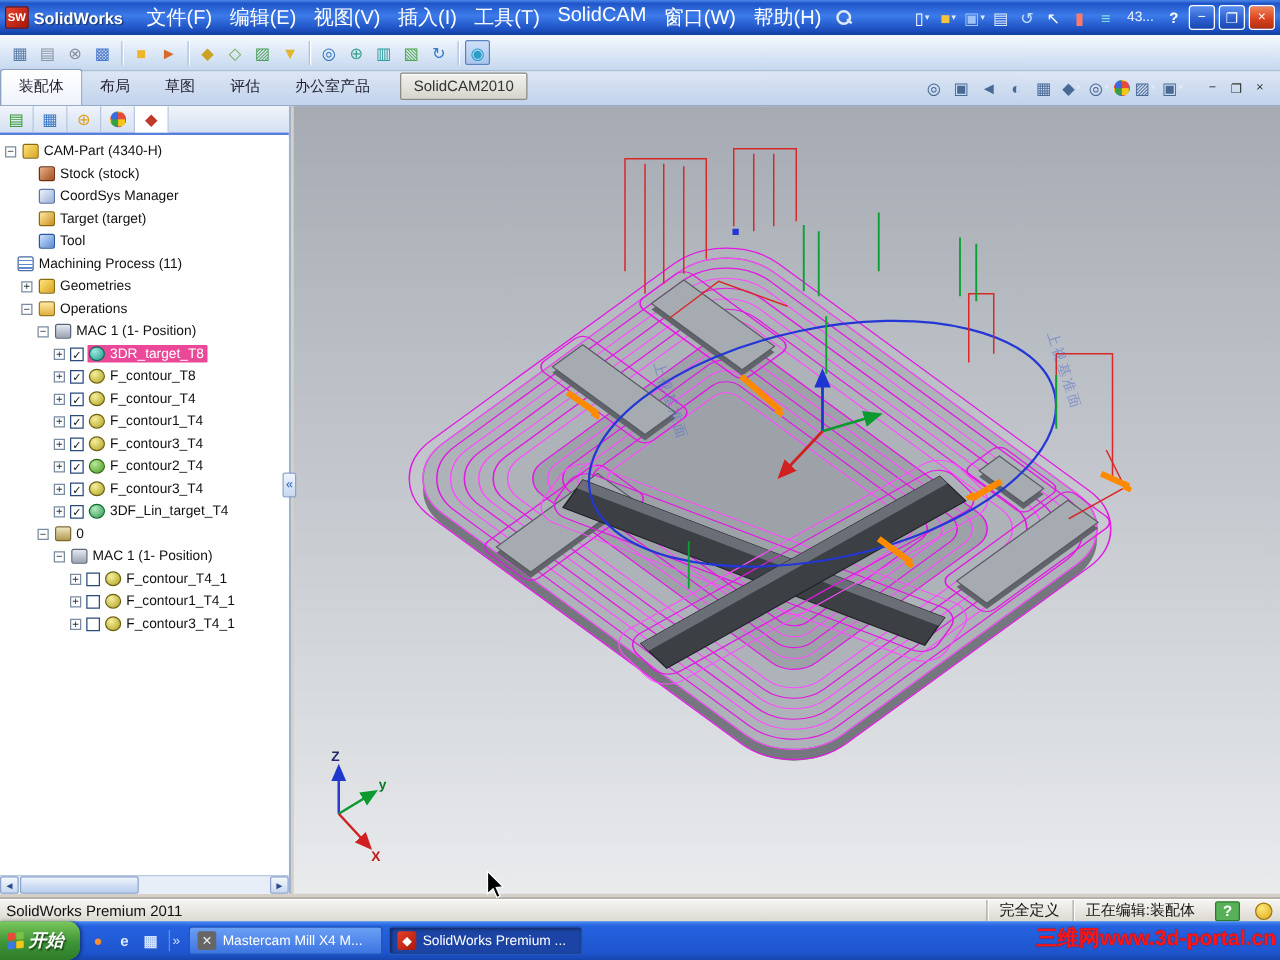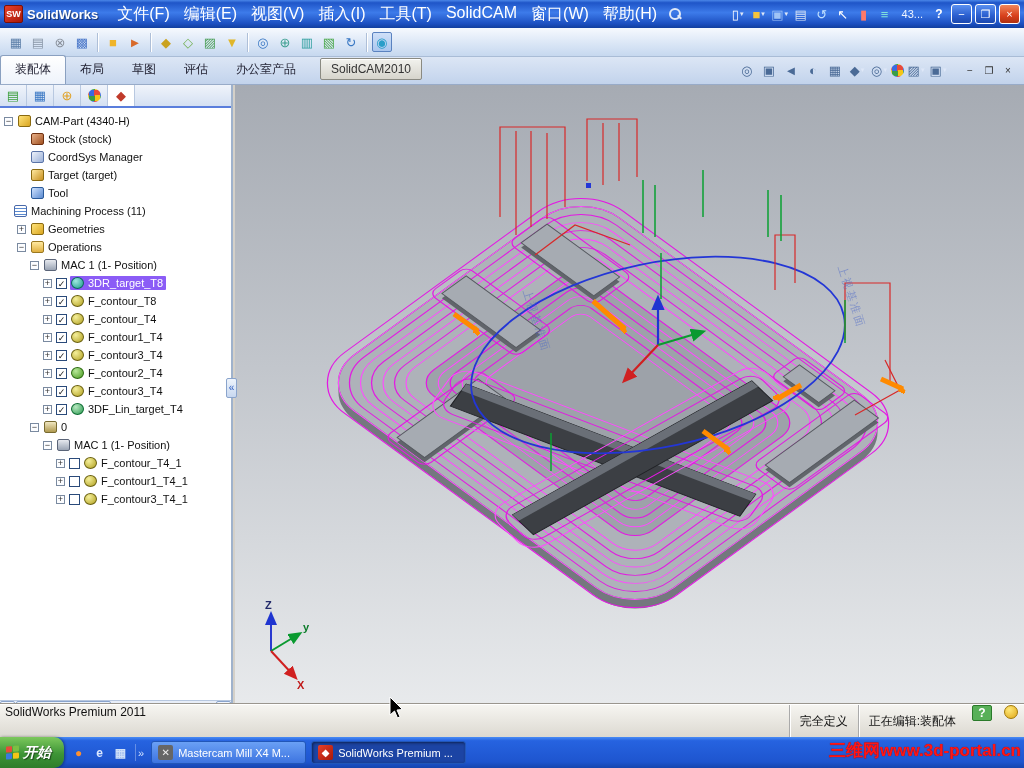--- a/index.html
+++ b/index.html
@@ -46,21 +46,21 @@
   #panel{position:absolute;top:85px;left:0;width:233px;bottom:53px;background:#fff;border-right:2px solid #9fb2cc}
   #panel-tabs{height:23px;display:flex;align-items:stretch;background:linear-gradient(#f0f4fb,#d4e0f2);border-bottom:2px solid #5a7edc}
   .ptab{width:27px;display:flex;align-items:center;justify-content:center;border-right:1px solid #b8c8e0}
   .ptab.active{background:#fff}
   #tree{position:absolute;top:25px;left:0;right:0;bottom:15px;overflow:hidden;background:#fff;padding-top:2px}
   .trow{height:18px;display:flex;align-items:center;white-space:nowrap;font-size:11px;color:#111}
   .exp{width:9px;height:9px;min-width:9px;border:1px solid #7a8aa0;background:#fcfdff;font-size:9px;line-height:7px;text-align:center;color:#333;margin-right:4px}
   .exp.hid{visibility:hidden}
   .cb{width:11px;height:11px;min-width:11px;border:1px solid #2a4a7a;background:#fff;font-size:9px;line-height:10px;text-align:center;color:#111;margin-right:3px}
   .lwrap{display:flex;align-items:center;padding:1px 3px 1px 1px;border-radius:1px}
-  .lwrap.sel{background:#8b5cf6}
+  .lwrap.sel{background:#ec4899}
   .lwrap.sel .tlabel{color:#fff}
   .ti{width:13px;height:12px;min-width:13px;margin-right:4px;border-radius:2px}
   .ti-cam-part,.ti-geometries{background:linear-gradient(135deg,#ffe37a,#d9a520);border:1px solid #8a6a10}
   .ti-coordsys{background:linear-gradient(135deg,#eef2fa,#9ab0d8);border:1px solid #5a74a8}
   .ti-stock{background:linear-gradient(135deg,#e8b088,#a05020);border:1px solid #703010}
   .ti-target{background:linear-gradient(135deg,#ffe9a0,#c89020);border:1px solid #8a6a10}
   .ti-settings{background:linear-gradient(135deg,#d8dde6,#8a94a6);border:1px solid #5a6478}
   .ti-tool{background:linear-gradient(135deg,#cfe2ff,#5a8ad0);border:1px solid #2a5a9a}
   .ti-machining{background:repeating-linear-gradient(#fff 0 2px,#5a8ad0 2px 3px);border:1px solid #4a6aaa}
   .ti-operations{background:linear-gradient(#ffe9a0,#e0b040);border:1px solid #9a7820}
@@ -81,21 +81,21 @@
   
   #viewport{position:absolute;top:85px;left:235px;right:0;bottom:53px;background:linear-gradient(180deg,#a6abb3 0%,#c2c6cc 45%,#e9ebed 100%);overflow:hidden}
   .mg{fill:none;stroke:#e318e3;stroke-width:1.1}
   .mg2{fill:none;stroke:#ff4aff;stroke-width:1}
   .redl{fill:none;stroke:#d82828;stroke-width:1.2}
   .grnl{stroke:#0aa032;stroke-width:1.5}
   .plane-label{fill:#4a66c8;opacity:.5;font-size:11px;letter-spacing:2px;font-family:"Liberation Sans",sans-serif}
   .triad-t{font-size:11px;font-weight:bold;font-family:"Liberation Sans",sans-serif}
 
   
-  #statusbar{position:absolute;left:0;right:0;bottom:31px;height:33px;display:flex;
+  #statusbar{position:absolute;left:0;right:0;bottom:31px;height:18px;display:flex;align-items:center;
     background:linear-gradient(#f6f5f1,#dcd9d1);border-top:1px solid #fff;box-shadow:0 -1px 0 #9a968e;font-size:12px;color:#111}
   #sb-product{padding-left:5px}
   .sb-cell{border-left:1px solid #aaa;box-shadow:inset 1px 0 0 #fff;height:100%;display:flex;align-items:center;padding:0 10px;white-space:nowrap}
   #sb-help{width:20px;justify-content:center;background:#58b058;color:#fff;font-weight:bold;border:1px solid #2a7a2a;height:16px;margin:0 6px;border-radius:2px;display:flex;align-items:center}
   #sb-cam{width:14px;height:14px;border-radius:50%;background:radial-gradient(circle at 35% 30%,#ffe878,#e0a818);border:1px solid #a07808;margin:0 6px}
 
   
   #taskbar{position:absolute;left:0;right:0;bottom:0;height:31px;background:linear-gradient(180deg,#4a8cf5 0%,#2663e0 12%,#1e55cf 80%,#1645ae 100%);display:flex;align-items:center}
   #start-btn{height:31px;width:64px;border-radius:0 10px 10px 0;display:flex;align-items:center;gap:4px;padding:0 10px 0 6px;
     background:linear-gradient(180deg,#7cc85c 0%,#3d9436 55%,#2f7d2a 100%);box-shadow:1px 0 3px rgba(0,0,0,.4);color:#fff;font-weight:bold;font-size:14px;font-style:italic;text-shadow:1px 1px 1px rgba(0,0,0,.5)}

